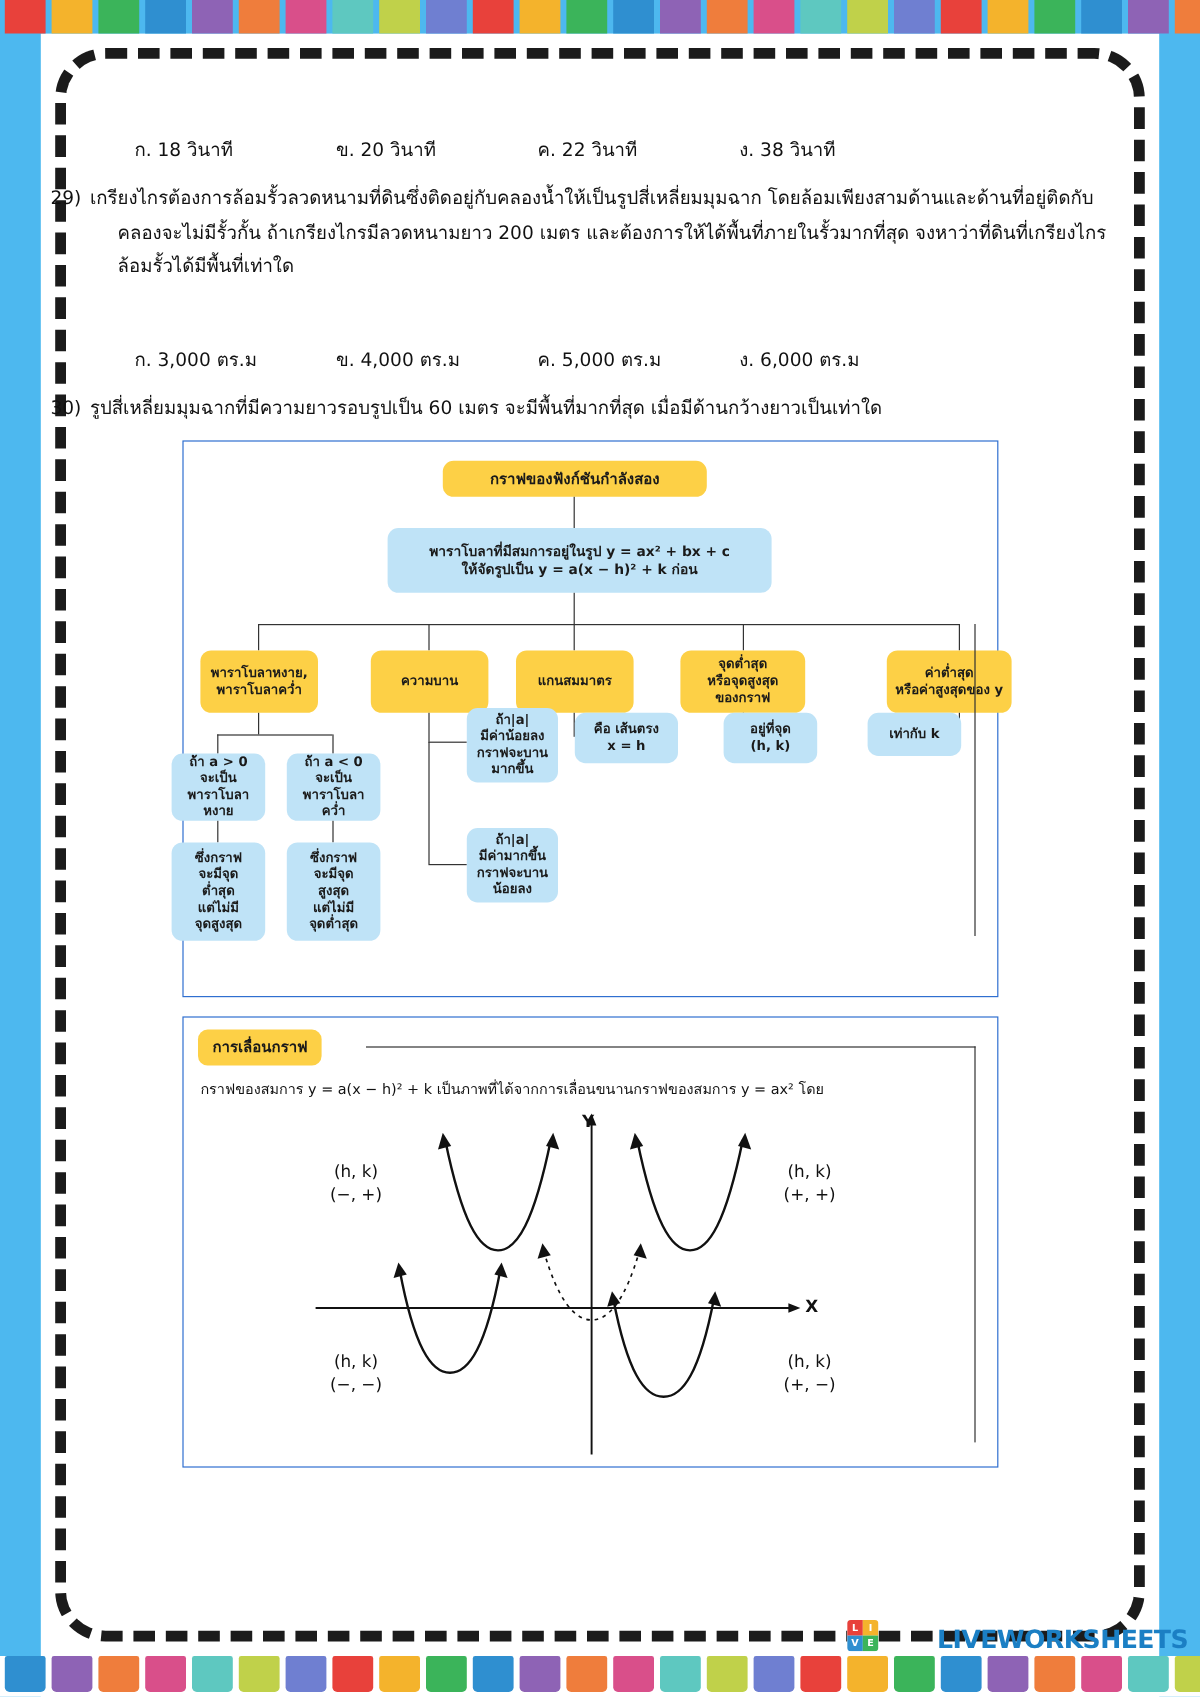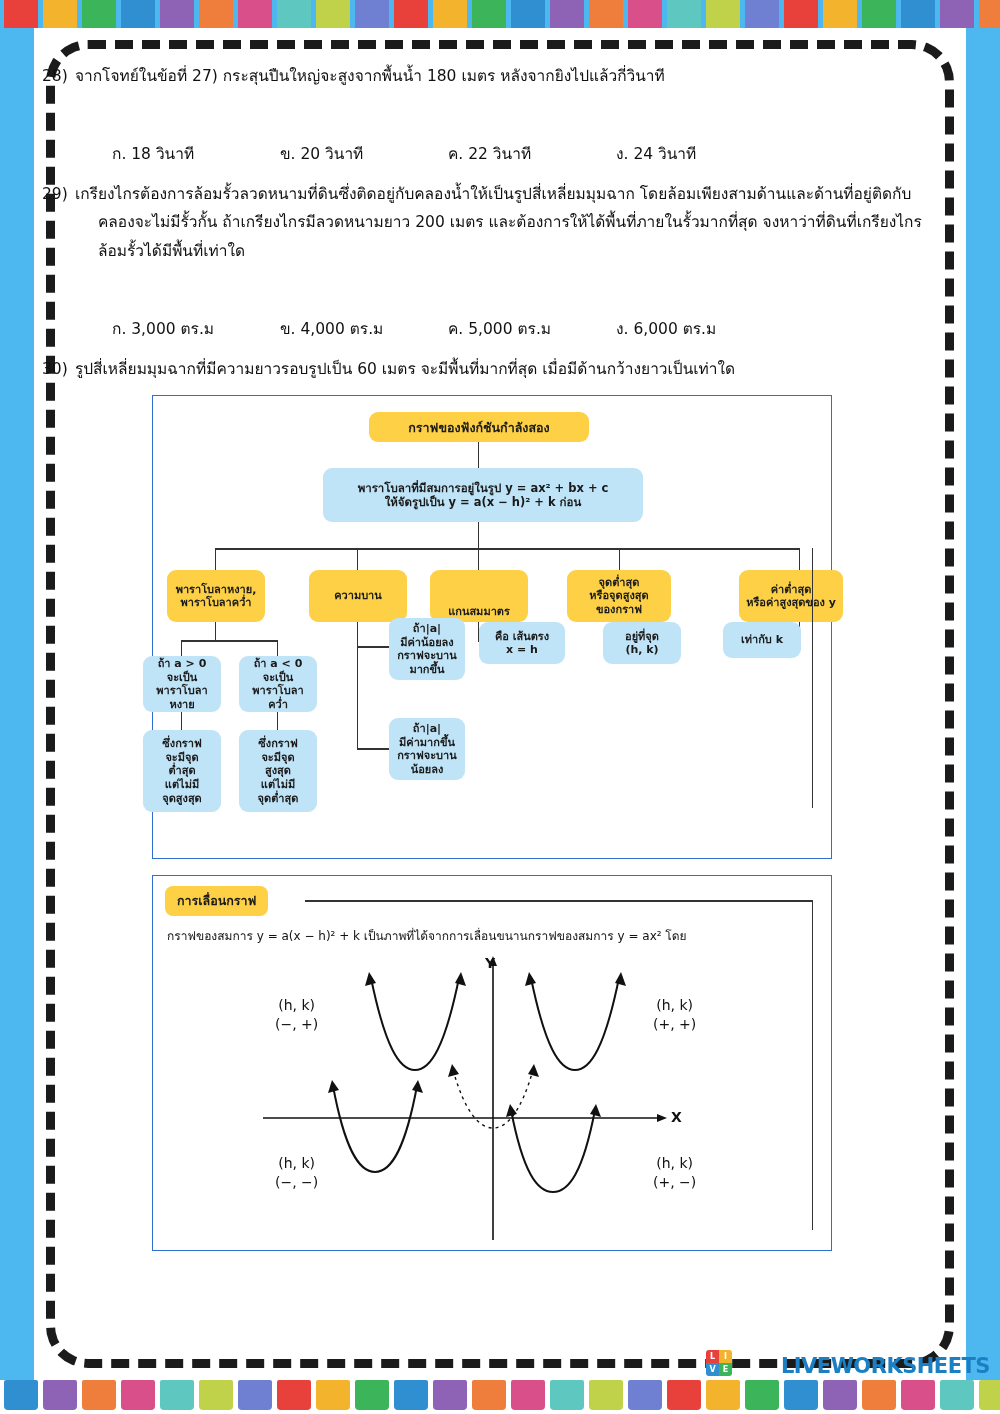--- a/index.html
+++ b/index.html
@@ -182,27 +182,25 @@
     <div class="pencil b" style="left: 901px; background: rgb(217, 79, 138);"></div>
     <div class="pencil b" style="left: 940px; background: rgb(94, 200, 192);"></div>
     <div class="pencil b" style="left: 979px; background: rgb(192, 209, 74);"></div>
   </div>
 
 <div class="dash-frame"></div>
 
 <div class="page">
 
   <div class="q-block">
-    <div class="q q-body"><span class="num">28)</span>
-      <span>จากโจทย์ในข้อที่ 27) กระสุนปืนใหญ่จะสูงจากพื้นน้ำ  180  เมตร  หลังจากยิงไปแล้วกี่วินาที</span></div>
     <div class="choices">
       <span class="ch">ก.  18  วินาที</span>
       <span class="ch">ข.   20  วินาที</span>
       <span class="ch">ค.  22  วินาที</span>
-      <span class="ch">ง.   24  วินาที</span>
+      <span class="ch">ง.   38  วินาที</span>
     </div>
   </div>
 
   <div class="q-block">
     <div class="q q-body"><span class="num">29)</span>
       <span>เกรียงไกรต้องการล้อมรั้วลวดหนามที่ดินซึ่งติดอยู่กับคลองน้ำให้เป็นรูปสี่เหลี่ยมมุมฉาก  โดยล้อมเพียงสามด้านและด้านที่อยู่ติดกับคลองจะไม่มีรั้วกั้น  ถ้าเกรียงไกรมีลวดหนามยาว  200  เมตร  และต้องการให้ได้พื้นที่ภายในรั้วมากที่สุด จงหาว่าที่ดินที่เกรียงไกรล้อมรั้วได้มีพื้นที่เท่าใด</span></div>
     <div class="choices">
       <span class="ch">ก.  3,000  ตร.ม</span>
       <span class="ch">ข.   4,000  ตร.ม</span>
       <span class="ch">ค.  5,000  ตร.ม</span>
@@ -236,21 +234,21 @@
     <div class="line vline" style="left:466px;top:152px;height:22px;"></div>
     <div class="line vline" style="left:646px;top:152px;height:22px;"></div>
 
     <div class="node yellow" style="left:14px;top:174px;width:98px;height:52px;flex-direction:column;">
         <span style="white-space:pre-line">พาราโบลาหงาย,
 พาราโบลาคว่ำ</span>
       </div>
     <div class="node yellow" style="left:156px;top:174px;width:98px;height:52px;">
         <span style="white-space:pre-line">ความบาน</span>
       </div>
-    <div class="node yellow" style="left:277px;top:174px;width:98px;height:52px;align-items:flex-end;">
+    <div class="node yellow" style="left:277px;top:174px;width:98px;height:52px;">
         <span style="white-space:pre-line">แกนสมมาตร</span>
       </div>
     <div class="node yellow" style="left:414px;top:174px;width:104px;height:52px;">
         <span style="white-space:pre-line">จุดต่ำสุด
 หรือจุดสูงสุด
 ของกราฟ</span>
       </div>
     <div class="node yellow" style="left:586px;top:174px;width:104px;height:52px;">
         <span style="white-space:pre-line">ค่าต่ำสุด
 หรือค่าสูงสุดของ y</span>

